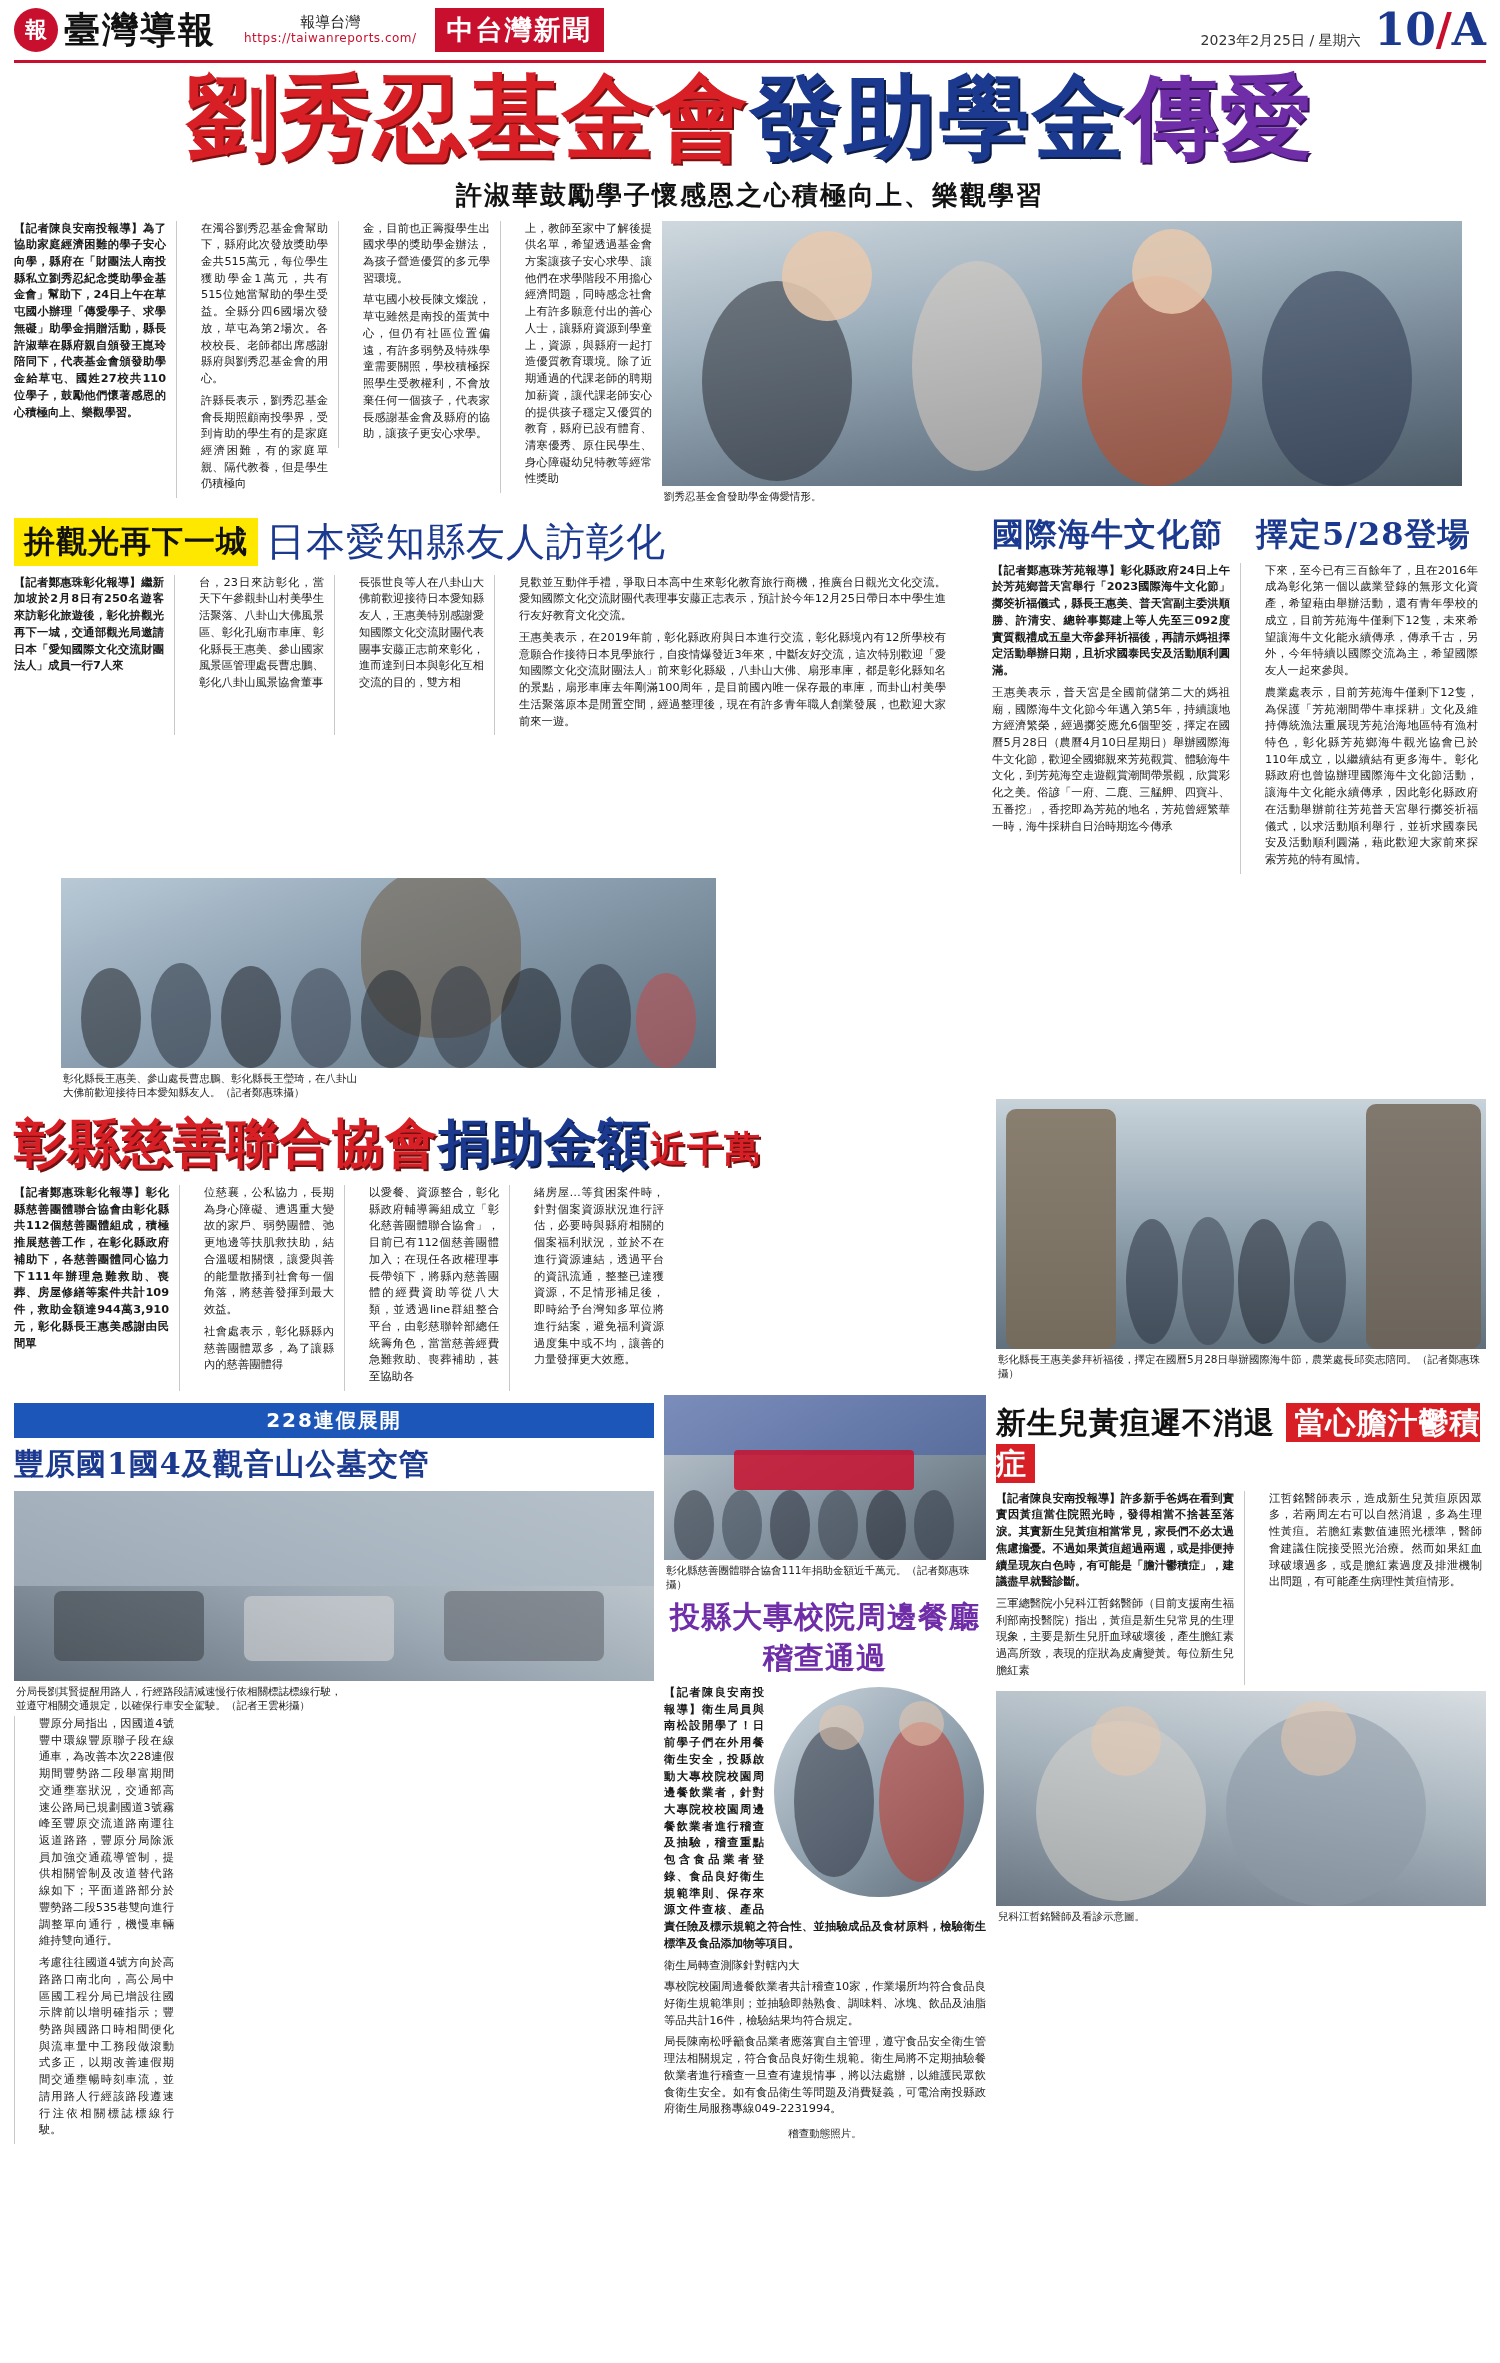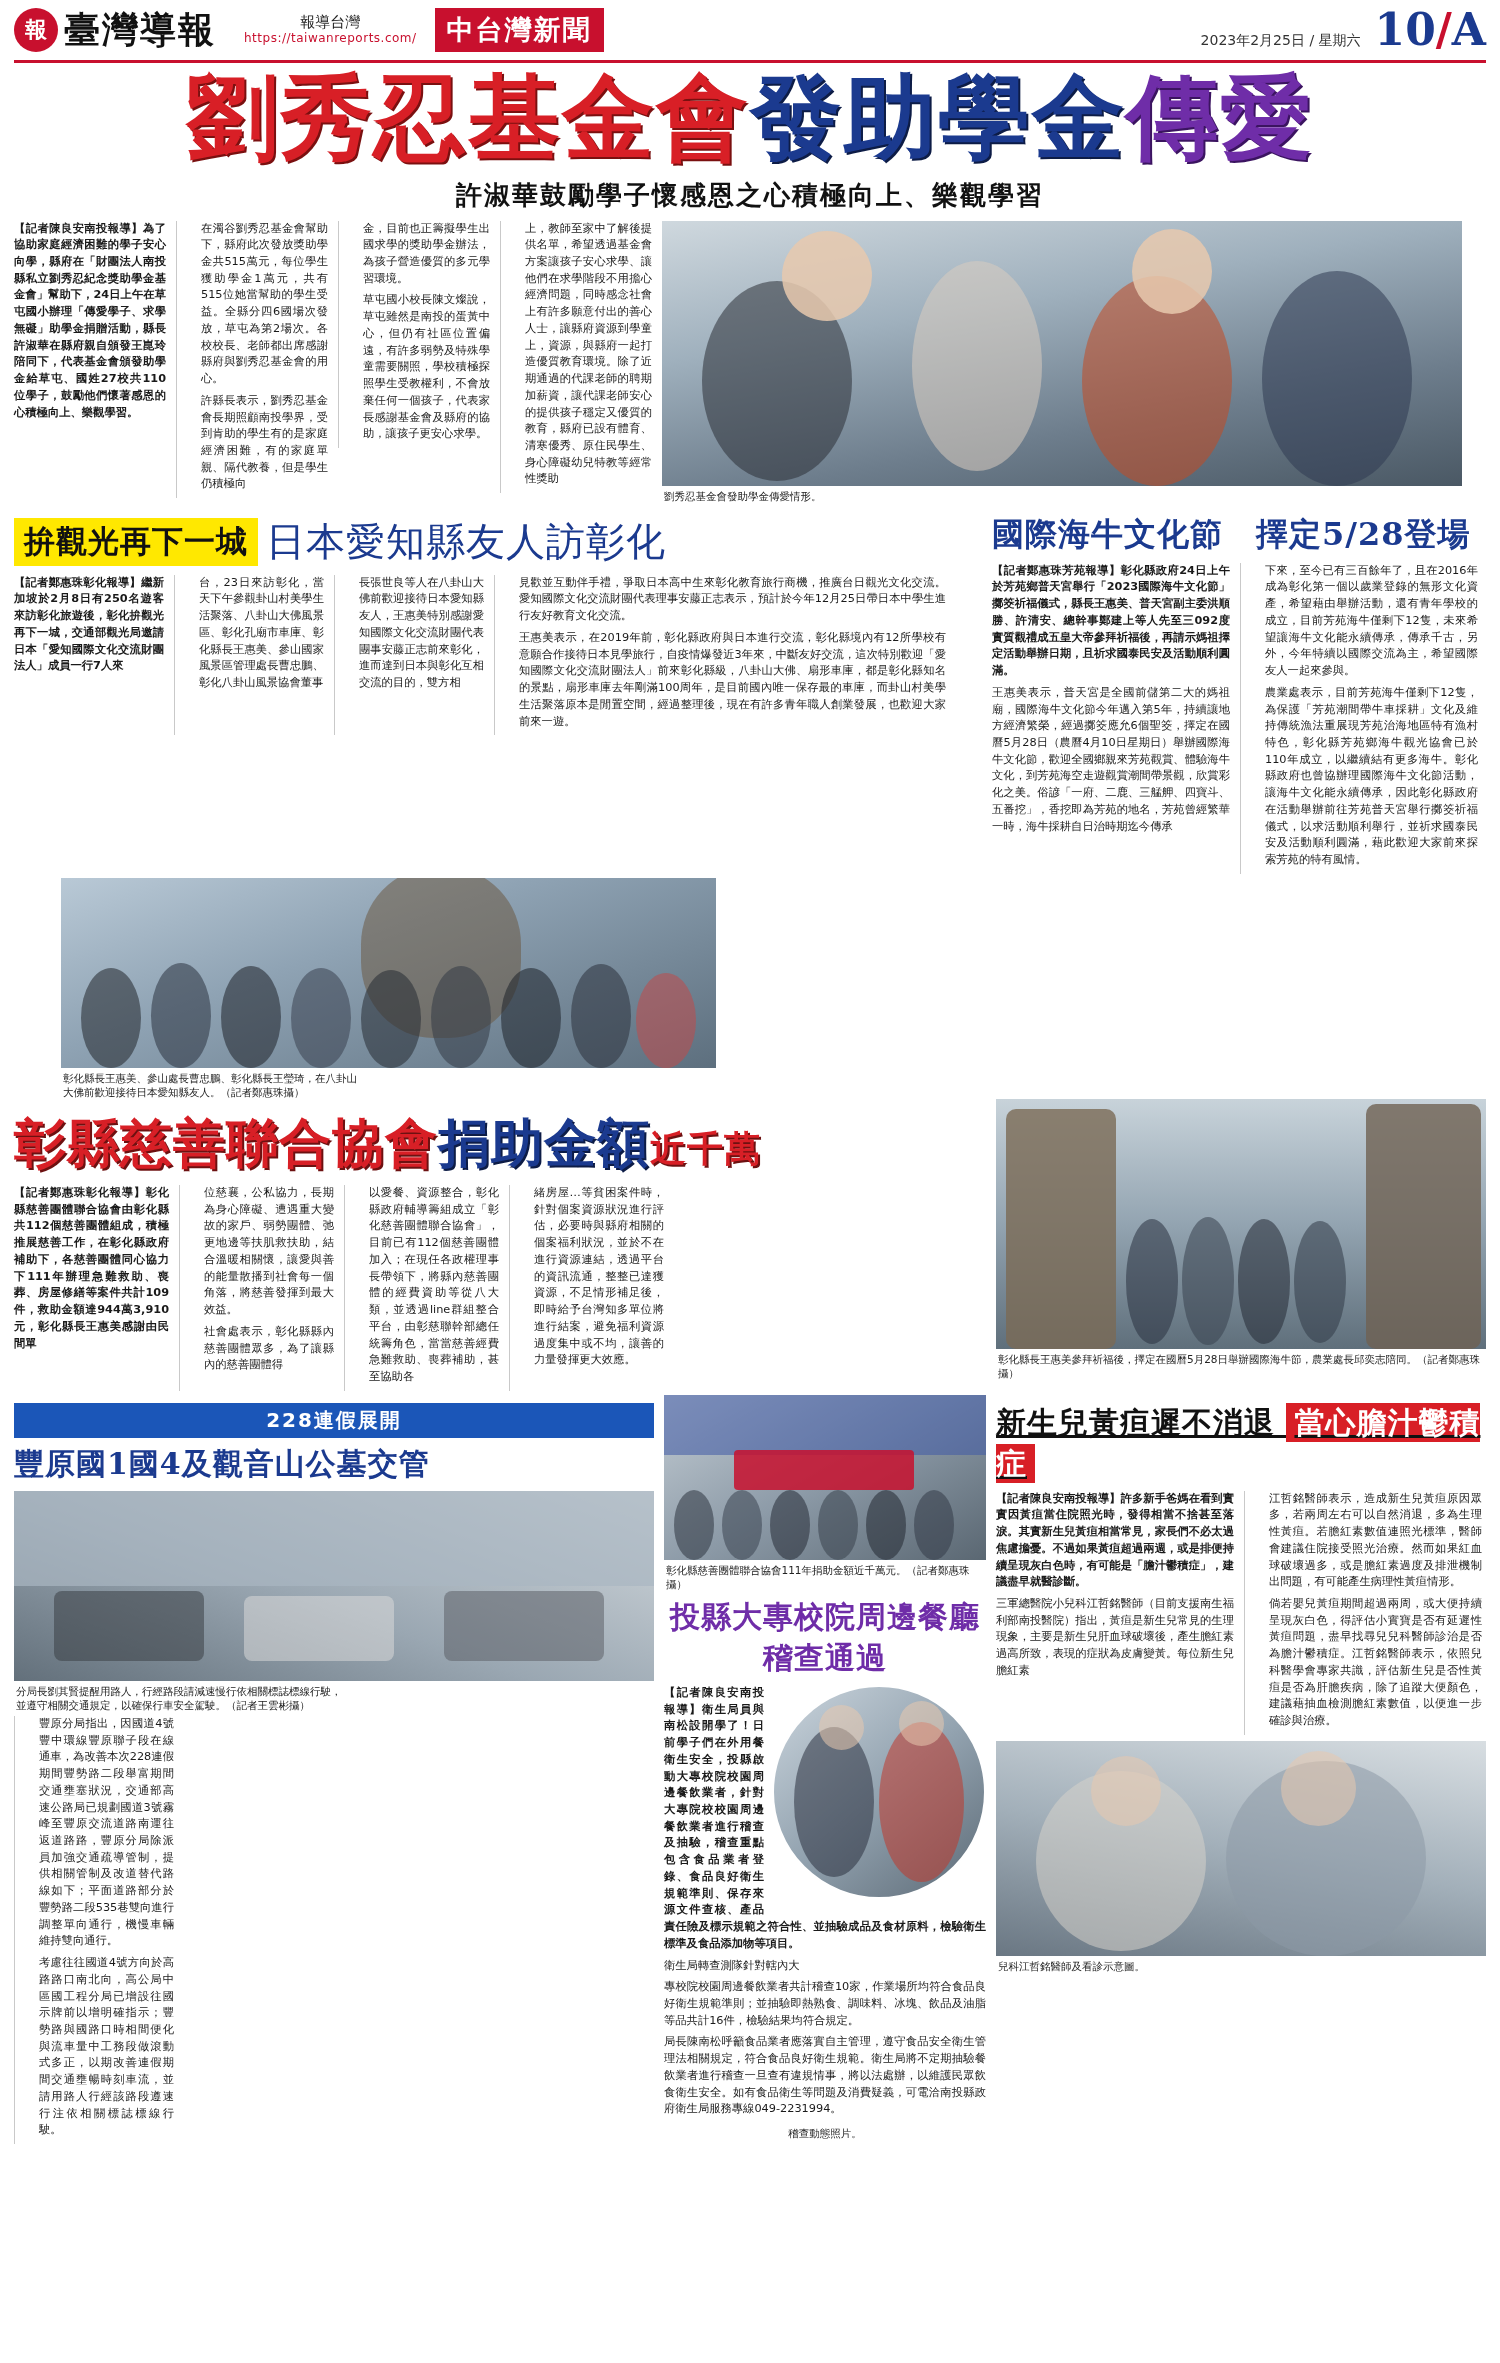--- a/index.html
+++ b/index.html
@@ -59,21 +59,21 @@
   
   .ban{display:flex;align-items:center;gap:8px;margin:8px 0 6px;}
   .ban .hl-y{background:#ffe800;padding:3px 10px;font-size:31px;font-weight:bold;color:#111;font-family:"DejaVu Serif","Liberation Serif",serif;letter-spacing:1px;}
   .ban .blue{font-size:39px;font-weight:normal;color:#1b3a8f;font-family:"DejaVu Serif","Liberation Serif",serif;letter-spacing:1px;}
 
   .ban2{margin:10px 0 6px;font-family:"DejaVu Serif","Liberation Serif",serif;white-space:nowrap;}
   .ban2 .a{font-size:52px;font-weight:bold;color:#d81f26;text-shadow:2px 2px 0 #6d1111;letter-spacing:1px;}
   .ban2 .b{font-size:52px;font-weight:bold;color:#1b3a8f;text-shadow:2px 2px 0 #0d1c46;letter-spacing:1px;}
   .ban2 .c{font-size:36px;font-weight:bold;color:#d81f26;text-shadow:2px 2px 0 #6d1111;letter-spacing:1px;}
 
-  .ban3{font-size:30px;font-weight:bold;font-family:"DejaVu Serif","Liberation Serif",serif;letter-spacing:1px;margin:8px 0 6px;text-decoration:underline;}
+  .ban3{font-size:30px;font-weight:bold;font-family:"DejaVu Serif","Liberation Serif",serif;letter-spacing:1px;margin:8px 0 6px;}
   .ban3 .blk{color:#111;}
   .hl-red{background:#d81f26;color:#fff;padding:2px 8px;}
 
   .tag228{background:#1b56b8;color:#fff;text-align:center;font-size:20px;font-weight:bold;letter-spacing:2px;padding:4px 0;margin-top:8px;}
   .h-blue{font-size:32px;font-weight:bold;color:#1b3a8f;font-family:"DejaVu Serif","Liberation Serif",serif;letter-spacing:1px;margin:6px 0 6px;white-space:nowrap;}
   .h-purple{font-size:30px;font-weight:bold;color:#6f2da8;font-family:"DejaVu Serif","Liberation Serif",serif;letter-spacing:1px;margin:6px 0 6px;text-align:center;}
 
   .circle-photo{width:210px;height:210px;border-radius:50%;overflow:hidden;position:relative;float:right;margin:0 0 4px 8px;border:2px solid #fff;}
   .cap-center{text-align:center;font-size:10.5px;}
 
@@ -280,21 +280,20 @@
         <span class="blk">新生兒黃疸遲不消退</span>
         <span class="hl-red">當心膽汁鬱積症</span>
       </div>
       <div class="row">
         <div class="col txt" style="width:238px">
           <p class="lead">【記者陳良安南投報導】許多新手爸媽在看到實實因黃疸當住院照光時，發得相當不捨甚至落淚。其實新生兒黃疸相當常見，家長們不必太過焦慮擔憂。不過如果黃疸超過兩週，或是排便持續呈現灰白色時，有可能是「膽汁鬱積症」，建議盡早就醫診斷。</p>
           <p>三軍總醫院小兒科江哲銘醫師（目前支援南生福利部南投醫院）指出，黃疸是新生兒常見的生理現象，主要是新生兒肝血球破壞後，產生膽紅素過高所致，表現的症狀為皮膚變黃。每位新生兒膽紅素</p>
         </div>
         <div class="col txt colsep" style="width:238px">
           <p>江哲銘醫師表示，造成新生兒黃疸原因眾多，若兩周左右可以自然消退，多為生理性黃疸。若膽紅素數值連照光標準，醫師會建議住院接受照光治療。然而如果紅血球破壞過多，或是膽紅素過度及排泄機制出問題，有可能產生病理性黃疸情形。</p>
-          <p>倘若嬰兒黃疸期間超過兩周，或大便持續呈現灰白色，得評估小實寶是否有延遲性黃疸問題，盡早找尋兒兒科醫師診治是否為膽汁鬱積症。江哲銘醫師表示，依照兒科醫學會專家共識，評估新生兒是否性黃疸是否為肝膽疾病，除了追蹤大便顏色，建議藉抽血檢測膽紅素數值，以便進一步確診與治療。</p>
         </div>
       </div>
       <div class="photo ph7" style="width:490px;height:215px;margin-top:6px;">
         <div class="blob" style="left:40px;top:30px;width:170px;height:180px;background:#d6d2cb;"></div>
         <div class="blob" style="left:230px;top:20px;width:200px;height:195px;background:#8d99a6;"></div>
         <div class="blob" style="left:95px;top:15px;width:70px;height:70px;background:#e7c9ae;"></div>
         <div class="blob" style="left:285px;top:10px;width:75px;height:75px;background:#e7c9ae;"></div>
       </div>
       <div class="cap">兒科江哲銘醫師及看診示意圖。</div>
     </div>

